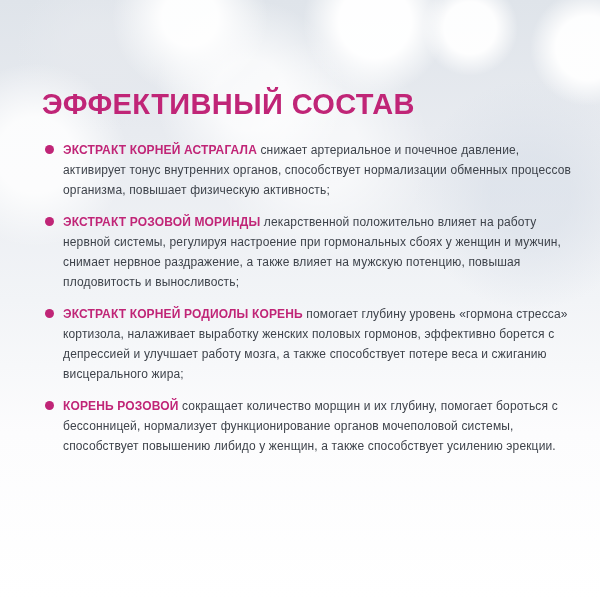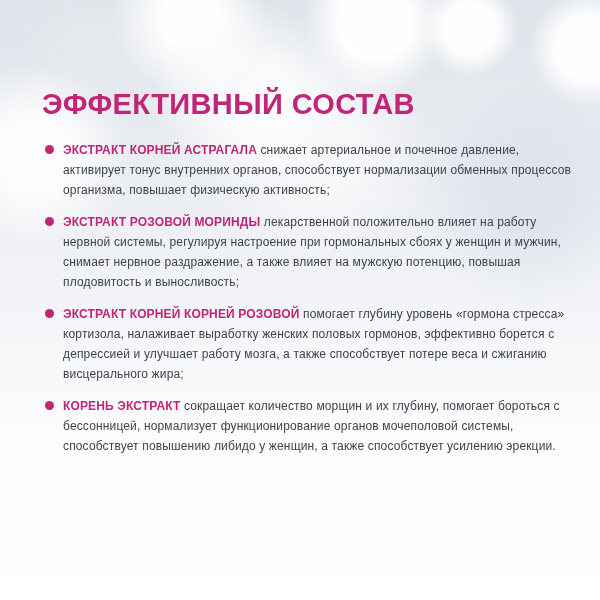--- a/index.html
+++ b/index.html
@@ -98,28 +98,28 @@
         <span class="dot"></span>
         <p class="item-text">
           <strong class="lead">ЭКСТРАКТ РОЗОВОЙ МОРИНДЫ</strong>
           <span>лекарственной положительно влияет на работу нервной системы, регулируя настроение при гормональных сбоях у женщин и мужчин, снимает нервное раздражение, а также влияет на мужскую потенцию, повышая плодовитость и выносливость;</span>
         </p>
       </li>
 
       <li class="item">
         <span class="dot"></span>
         <p class="item-text">
-          <strong class="lead">ЭКСТРАКТ КОРНЕЙ КОРНЕЙ РОЗОВОЙ</strong>
+          <strong class="lead">ЭКСТРАКТ КОРНЕЙ РОДИОЛЫ КОРЕНЬ</strong>
           <span>помогает глубину уровень «гормона стресса» кортизола, налаживает выработку женских половых гормонов, эффективно борется с депрессией и улучшает работу мозга, а также способствует потере веса и сжиганию висцерального жира;</span>
         </p>
       </li>
 
       <li class="item">
         <span class="dot"></span>
         <p class="item-text">
-          <strong class="lead">КОРЕНЬ ЭКСТРАКТ</strong>
+          <strong class="lead">КОРЕНЬ РОЗОВОЙ</strong>
           <span>сокращает количество морщин и их глубину, помогает бороться с бессонницей, нормализует функционирование органов мочеполовой системы, способствует повышению либидо у женщин, а также способствует усилению эрекции.</span>
         </p>
       </li>
 
     </ul>
   </div>
 </div>
 
 </body></html>

